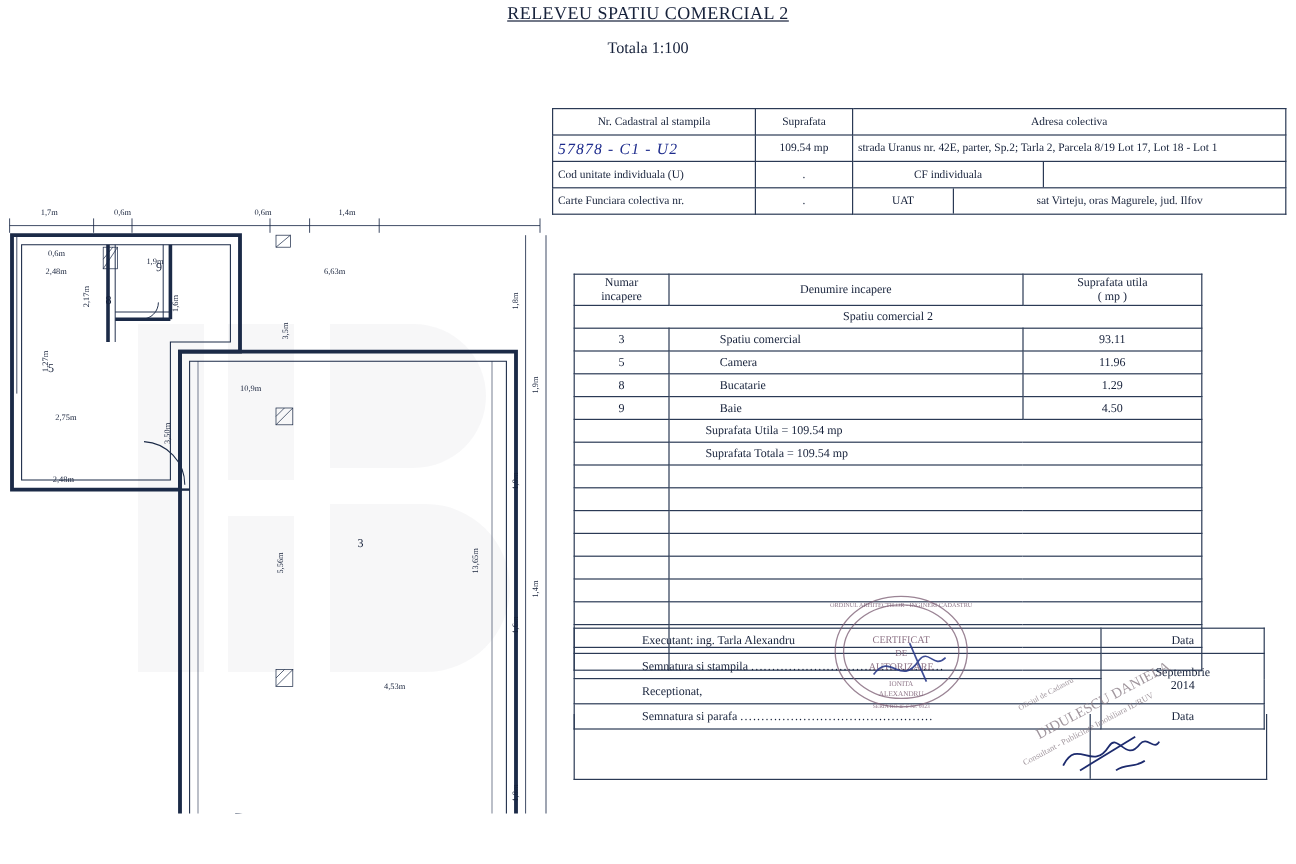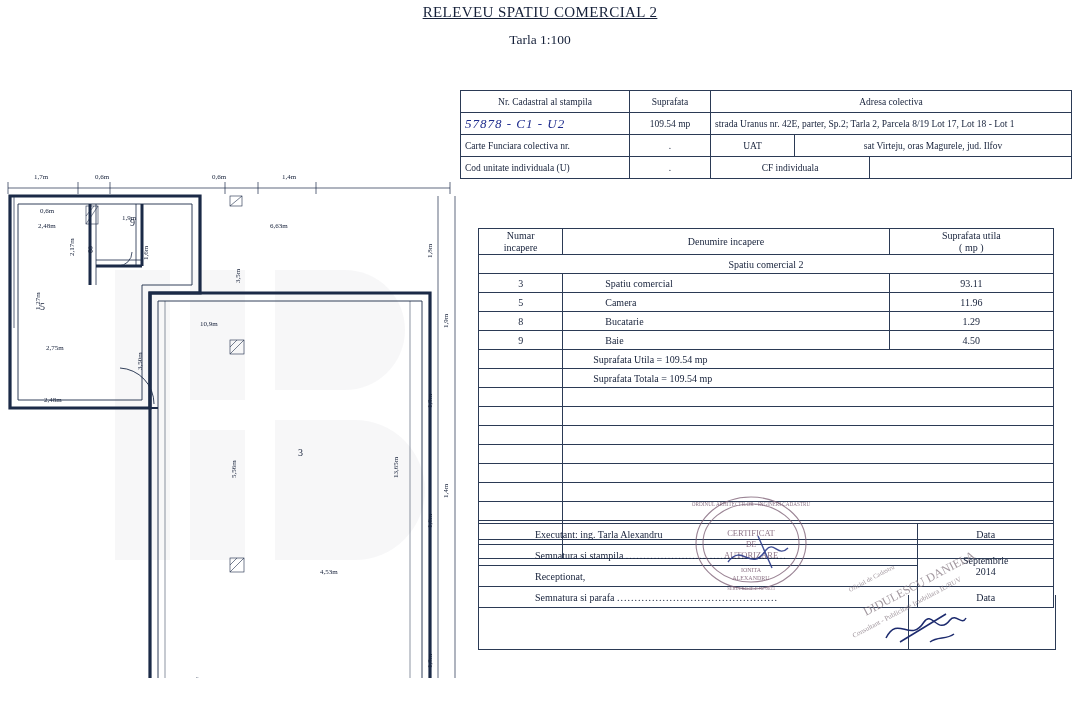--- a/index.html
+++ b/index.html
@@ -79,21 +79,21 @@
     font-style: italic;
     font-size: 13px;
     color: #1d2b8c;
     letter-spacing: 1px;
   }
 
   #rooms-table {
     position: absolute;
     left: 478px;
     top: 228px;
-    width: 576px;
+    width: 524px;
     border-collapse: collapse;
     font-size: 10px;
     color: #16213a;
   }
   #rooms-table td, #rooms-table th {
     border: 1px solid #2b3a55;
     padding: 1px 4px;
     height: 16px;
     font-weight: normal;
   }
@@ -174,21 +174,21 @@
     width: 90px;
     height: 40px;
     pointer-events: none;
   }
 </style>
 </head>
 <body>
 
 <div id="title-block">
   <div id="doc-title">RELEVEU SPATIU COMERCIAL 2</div>
-  <div id="doc-scale">Tarla 1:100</div>
+  <div id="doc-scale">Totala 1:100</div>
 </div>
 
 <svg id="watermark" viewBox="0 0 420 330">
   <g fill="#f0f0f2">
     <rect x="20" y="20" width="55" height="290"></rect>
     <rect x="95" y="20" width="55" height="130"></rect>
     <rect x="95" y="180" width="55" height="130"></rect>
     <path d="M180 20 h70 a60 60 0 0 1 0 120 h-70 z"></path>
     <path d="M180 170 h80 a60 60 0 0 1 0 140 h-80 z"></path>
   </g>
@@ -296,47 +296,47 @@
     <td class="c-hdr" style="width:160px">Nr. Cadastral al stampila</td>
     <td class="c-hdr" style="width:72px">Suprafata</td>
     <td class="c-hdr">Adresa colectiva</td>
   </tr>
   <tr>
     <td class="c-handwrite">57878 - C1 - U2</td>
     <td style="text-align:center">109.54 mp</td>
     <td>strada Uranus nr. 42E, parter, Sp.2; Tarla 2, Parcela 8/19 Lot 17, Lot 18 - Lot 1</td>
   </tr>
   <tr>
+    <td>Cod unitate individuala  (U)</td>
+    <td style="text-align:center">.</td>
+    <td style="padding:0">
+      <table style="width:100%;border-collapse:collapse">
+        <tbody>
+              <tr>
+          <td style="width:150px;border:none;border-right:1px solid #2b3a55;text-align:center;padding:2px 4px">CF   individuala</td>
+          <td style="border:none;padding:2px 4px"></td>
+        </tr>
+      </tbody>
+          </table>
+    </td>
+  </tr>
+  <tr>
     <td>Carte Funciara colectiva nr.</td>
     <td style="text-align:center">.</td>
     <td style="padding:0">
       <table style="width:100%;border-collapse:collapse">
         <tbody>
               <tr>
           <td style="width:75px;border:none;border-right:1px solid #2b3a55;text-align:center;padding:2px 4px">UAT</td>
           <td style="border:none;text-align:center;padding:2px 4px">sat Virteju, oras Magurele, jud. Ilfov</td>
         </tr>
       </tbody>
           </table>
     </td>
   </tr>
-  <tr>
-    <td>Cod unitate individuala  (U)</td>
-    <td style="text-align:center">.</td>
-    <td style="padding:0">
-      <table style="width:100%;border-collapse:collapse">
-        <tbody>
-              <tr>
-          <td style="width:150px;border:none;border-right:1px solid #2b3a55;text-align:center;padding:2px 4px">CF   individuala</td>
-          <td style="border:none;padding:2px 4px"></td>
-        </tr>
-      </tbody>
-          </table>
-    </td>
-  </tr>
 </tbody>
   </table>
 
 <table id="rooms-table">
   <tbody>
       <tr>
     <th class="num-col">
       <span>Numar</span><br>
       <span>incapere</span>
     </th>

